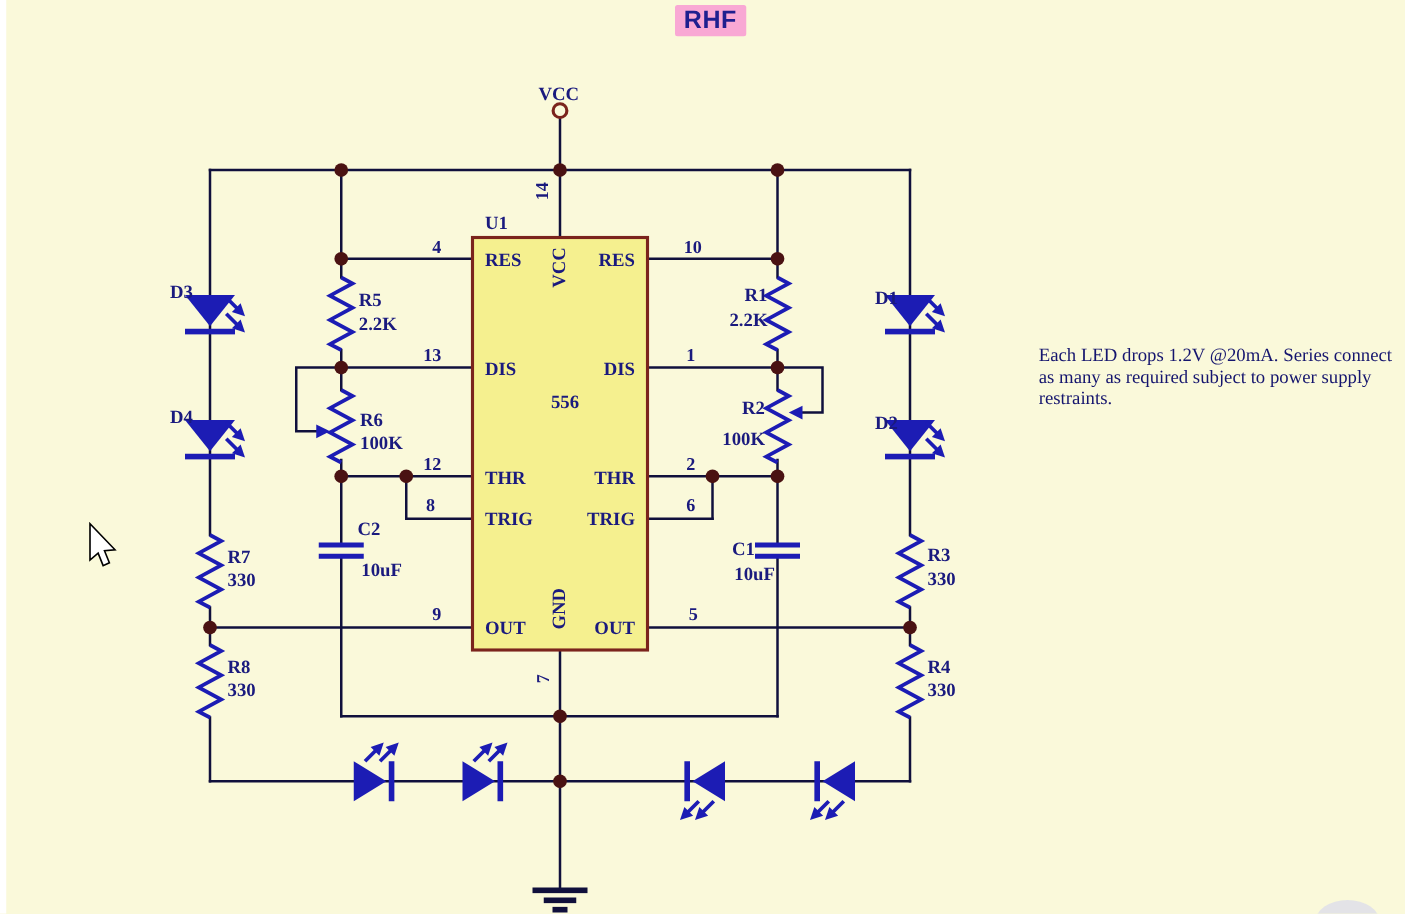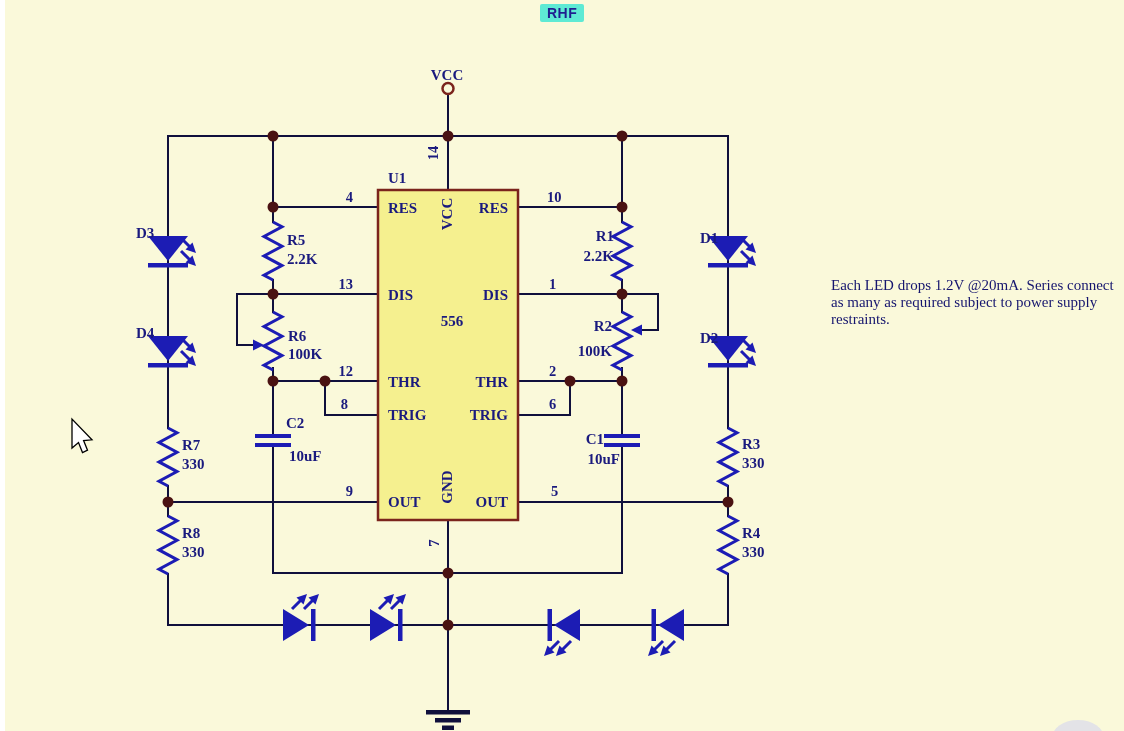--- a/index.html
+++ b/index.html
@@ -4,22 +4,22 @@
 <style>
   html,body{margin:0;padding:0;}
   body{
     width:1124px;height:731px;position:relative;overflow:hidden;
     background:#FAF9DA;
     font-family:"Liberation Serif", serif;
   }
   .left-edge{position:absolute;left:0;top:0;width:5px;height:731px;background:#FFFFFF;}
   .title-box{
     position:absolute;left:540px;top:4px;
-    font-family:"Liberation Sans", sans-serif;font-weight:bold;font-size:14px;
-    color:#1F1F8F;background:#5eead4;padding:1px 7px;border-radius:2px;letter-spacing:.5px;
+    font-family:"Liberation Sans", sans-serif;font-weight:bold;font-size:20px;
+    color:#1F1F8F;background:#f9a8d4;padding:1px 7px;border-radius:2px;letter-spacing:.5px;
   }
   .note{
     position:absolute;left:831px;top:277px;width:305px;
     font-family:"Liberation Serif", serif;font-size:15px;line-height:17px;color:#15156E;
   }
   .note div{white-space:nowrap;}
   #schematic{position:absolute;left:0;top:0;}
   #schematic text{
     font-family:"Liberation Serif", serif;font-weight:700;
     fill:#1A1A7E;font-size:15px;

